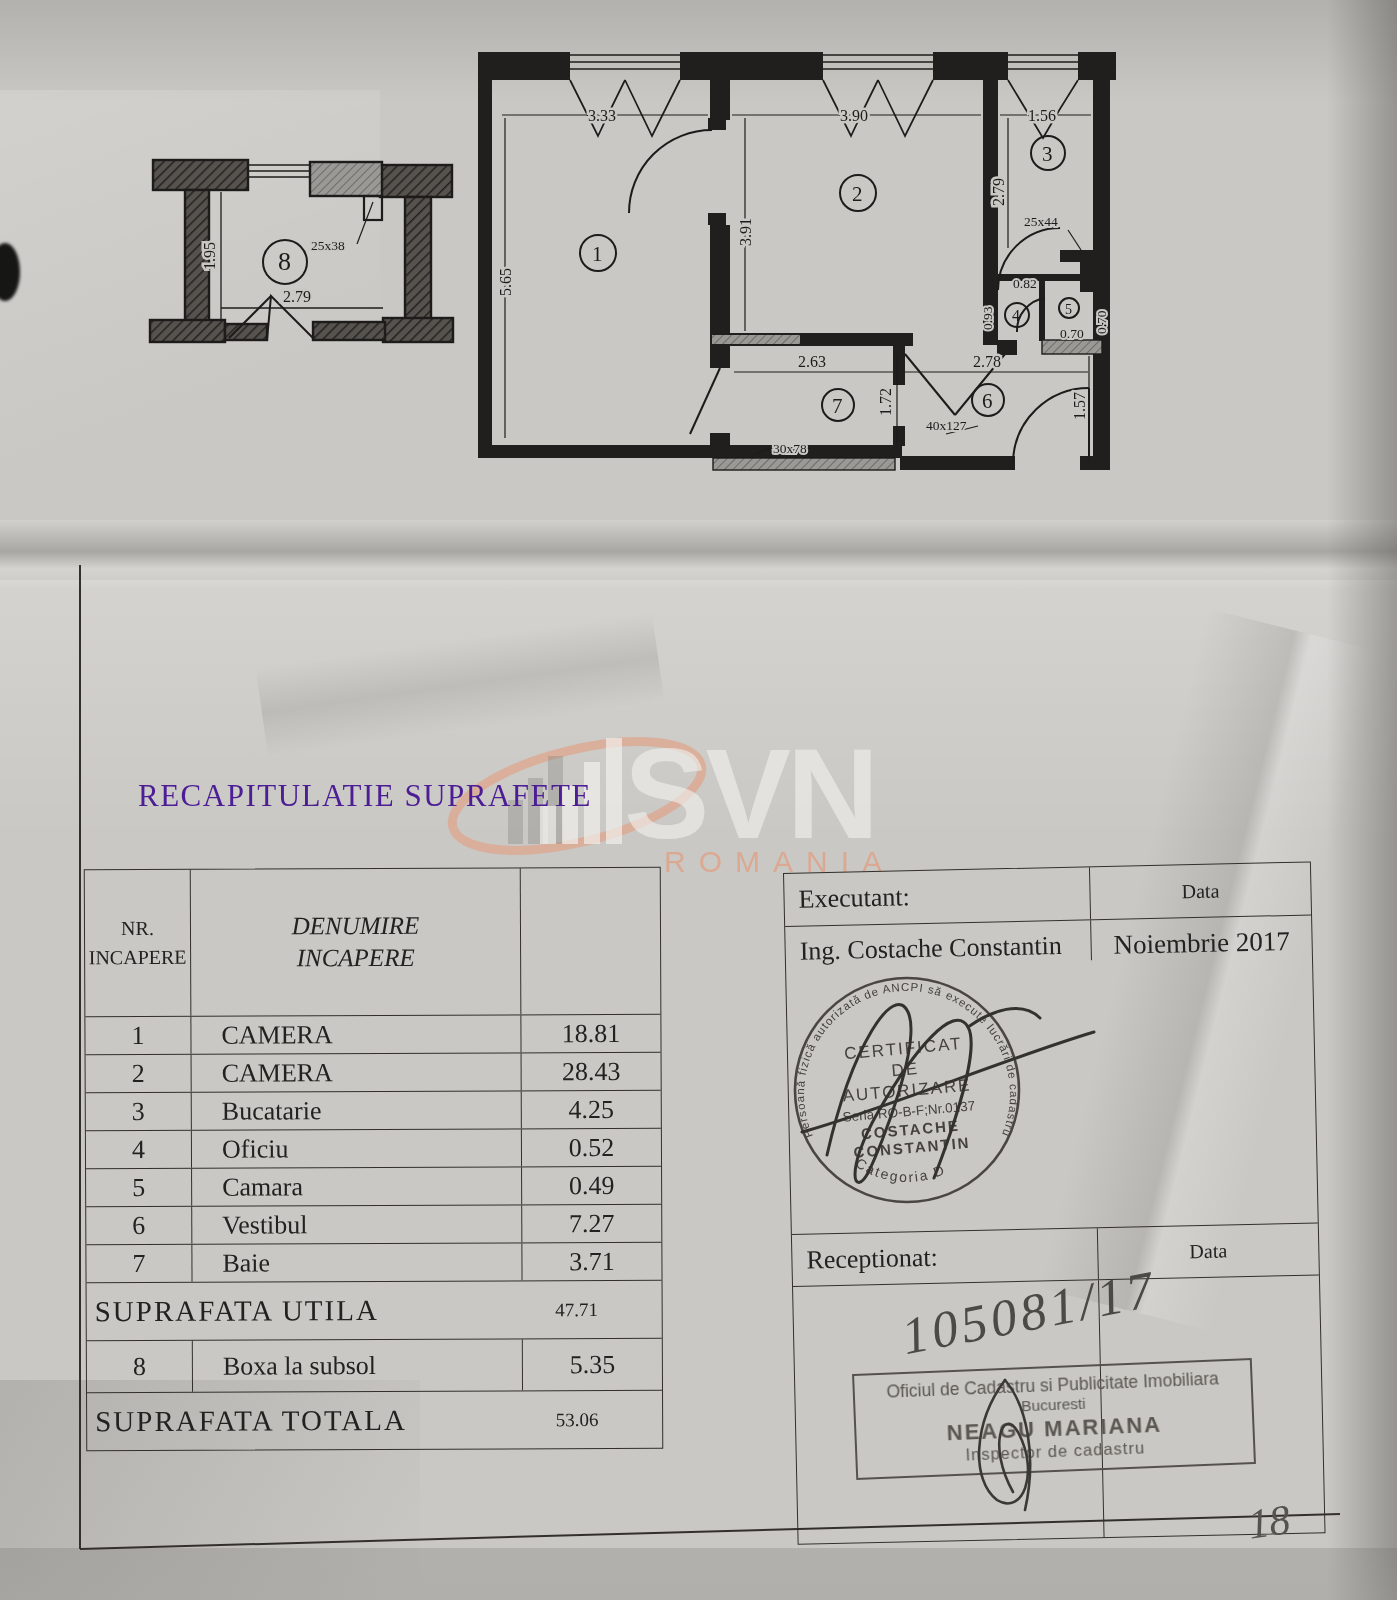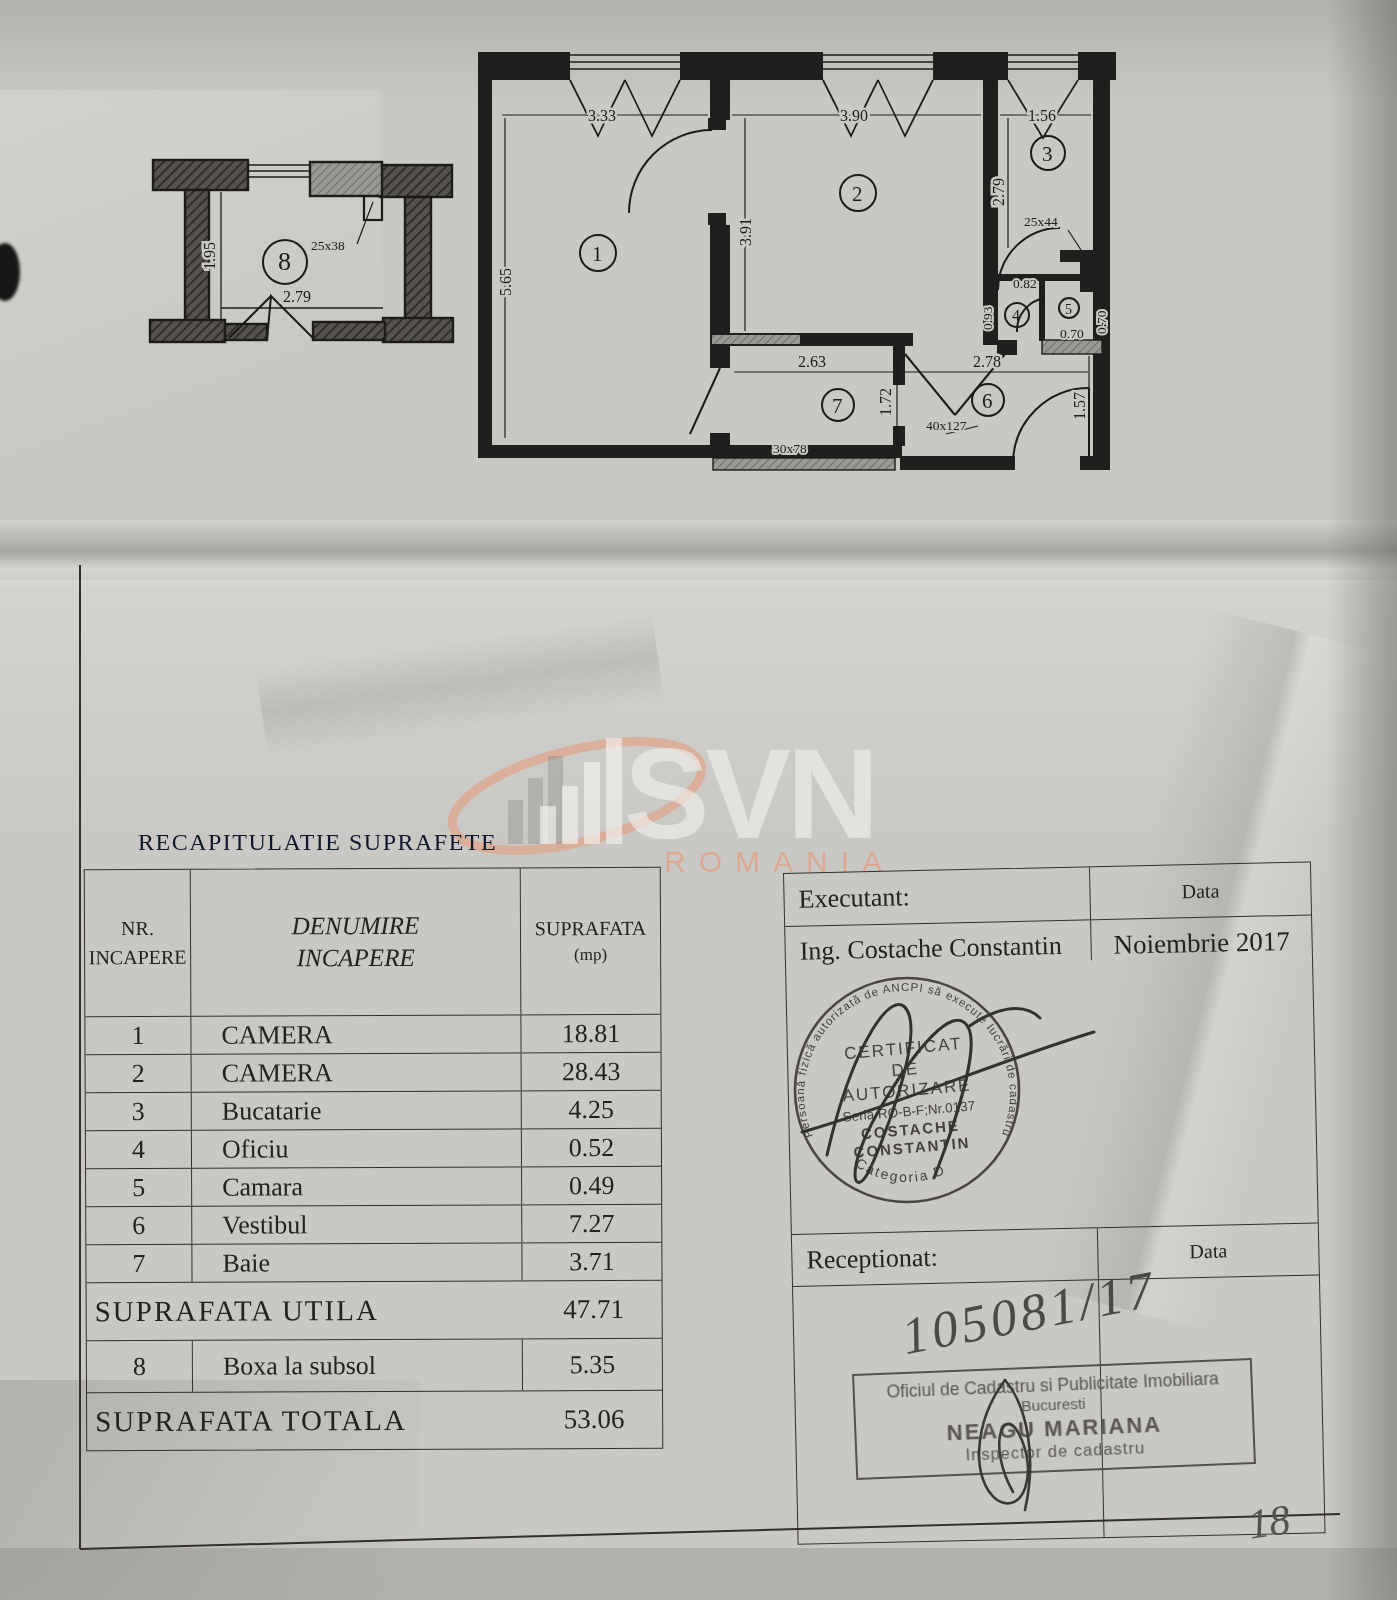--- a/index.html
+++ b/index.html
@@ -19,40 +19,40 @@
   .sh-bottom{left:0;top:1548px;width:100%;height:52px;background:linear-gradient(180deg,rgba(108,106,102,.25),rgba(140,138,134,.4));}
   .hole-blob{position:absolute;left:-10px;top:243px;width:30px;height:58px;background:#161614;border-radius:50%;filter:blur(1.5px);}
 
   
   svg text{font-family:"Liberation Serif", serif;fill:#1d1c1a;}
   .dim{font-size:16px;paint-order:stroke;stroke:#c9c8c4;stroke-width:5px;}
   .dim-s{font-size:13.5px;paint-order:stroke;stroke:#c9c8c4;stroke-width:4px;}
   .roomnum{font-size:21px;paint-order:stroke;stroke:#c9c8c4;stroke-width:0;}
 
   
-  .doc-title{position:absolute;left:138px;top:829px;font-size:24px;letter-spacing:1.5px;color:#0f172a;}
+  .doc-title{position:absolute;left:138px;top:778px;font-size:31px;letter-spacing:1.5px;color:#4c1d95;}
 
   
   .watermark{position:absolute;left:412px;top:698px;width:470px;height:180px;pointer-events:none;}
 
   
   .areas-table{position:absolute;left:85px;top:868px;width:577px;border:1.8px solid #33302c;box-sizing:border-box;transform:rotate(-.25deg);}
   .t-row{display:flex;box-sizing:border-box;align-items:stretch;}
   .t-row + .t-row{border-top:1.8px solid #33302c;}
   .cell{box-sizing:border-box;display:flex;align-items:center;}
   .c1{width:106px;border-right:1.8px solid #33302c;justify-content:center;}
   .c2{width:330px;border-right:1.8px solid #33302c;padding-left:30px;}
   .c3{flex:1;justify-content:center;}
   .hdr{height:146px;font-size:20px;}
   .hdr .cell{flex-direction:column;justify-content:center;line-height:1.45;text-align:center;padding-left:0;}
   .hdr .h-big{font-size:25px;line-height:1.3;font-style:italic;}
   .hdr .h-small{font-size:17px;}
   .drow{height:38px;font-size:26px;}
   .sumrow{height:58px;position:relative;font-size:29px;letter-spacing:2px;display:flex;align-items:center;padding-left:8px;box-sizing:border-box;}
-  .sumrow .sumval{position:absolute;left:437px;width:140px;text-align:center;letter-spacing:0;font-size:27px;}
+  .sumrow .sumval{position:absolute;left:420px;width:140px;text-align:center;letter-spacing:0;font-size:19px;}
   .boxarow{height:52px;font-size:26px;}
 
   
   .sign-table{position:absolute;left:783px;top:873px;width:528px;height:672px;border:1.9px solid #33302c;box-sizing:border-box;transform:rotate(-1.25deg);transform-origin:0 0;display:flex;flex-direction:column;}
   .s-row{display:flex;box-sizing:border-box;}
   .s-row + .s-row{border-top:1.9px solid #33302c;}
   .sc1{width:306px;border-right:1.9px solid #33302c;box-sizing:border-box;padding-left:14px;display:flex;align-items:center;font-size:26px;}
   .sc2{flex:1;display:flex;align-items:center;justify-content:center;font-size:20px;}
   .s-hdr{height:52px;}
   .s-exec{height:308px;align-items:flex-start;}
@@ -279,24 +279,20 @@
   <div class="areas-table">
     <div class="t-row hdr">
       <div class="cell c1">
         <span>NR.</span>
         <span>INCAPERE</span>
       </div>
       <div class="cell c2">
         <span class="h-big">DENUMIRE</span>
         <span class="h-big">INCAPERE</span>
       </div>
-      <div class="cell c3">
-        <span>SUPRAFATA</span>
-        <span class="h-small">(mp)</span>
-      </div>
     </div>
     <div class="t-row drow">
       <div class="cell c1">1</div>
       <div class="cell c2">CAMERA</div>
       <div class="cell c3">18.81</div>
     </div>
     <div class="t-row drow">
       <div class="cell c1">2</div>
       <div class="cell c2">CAMERA</div>
       <div class="cell c3">28.43</div>

